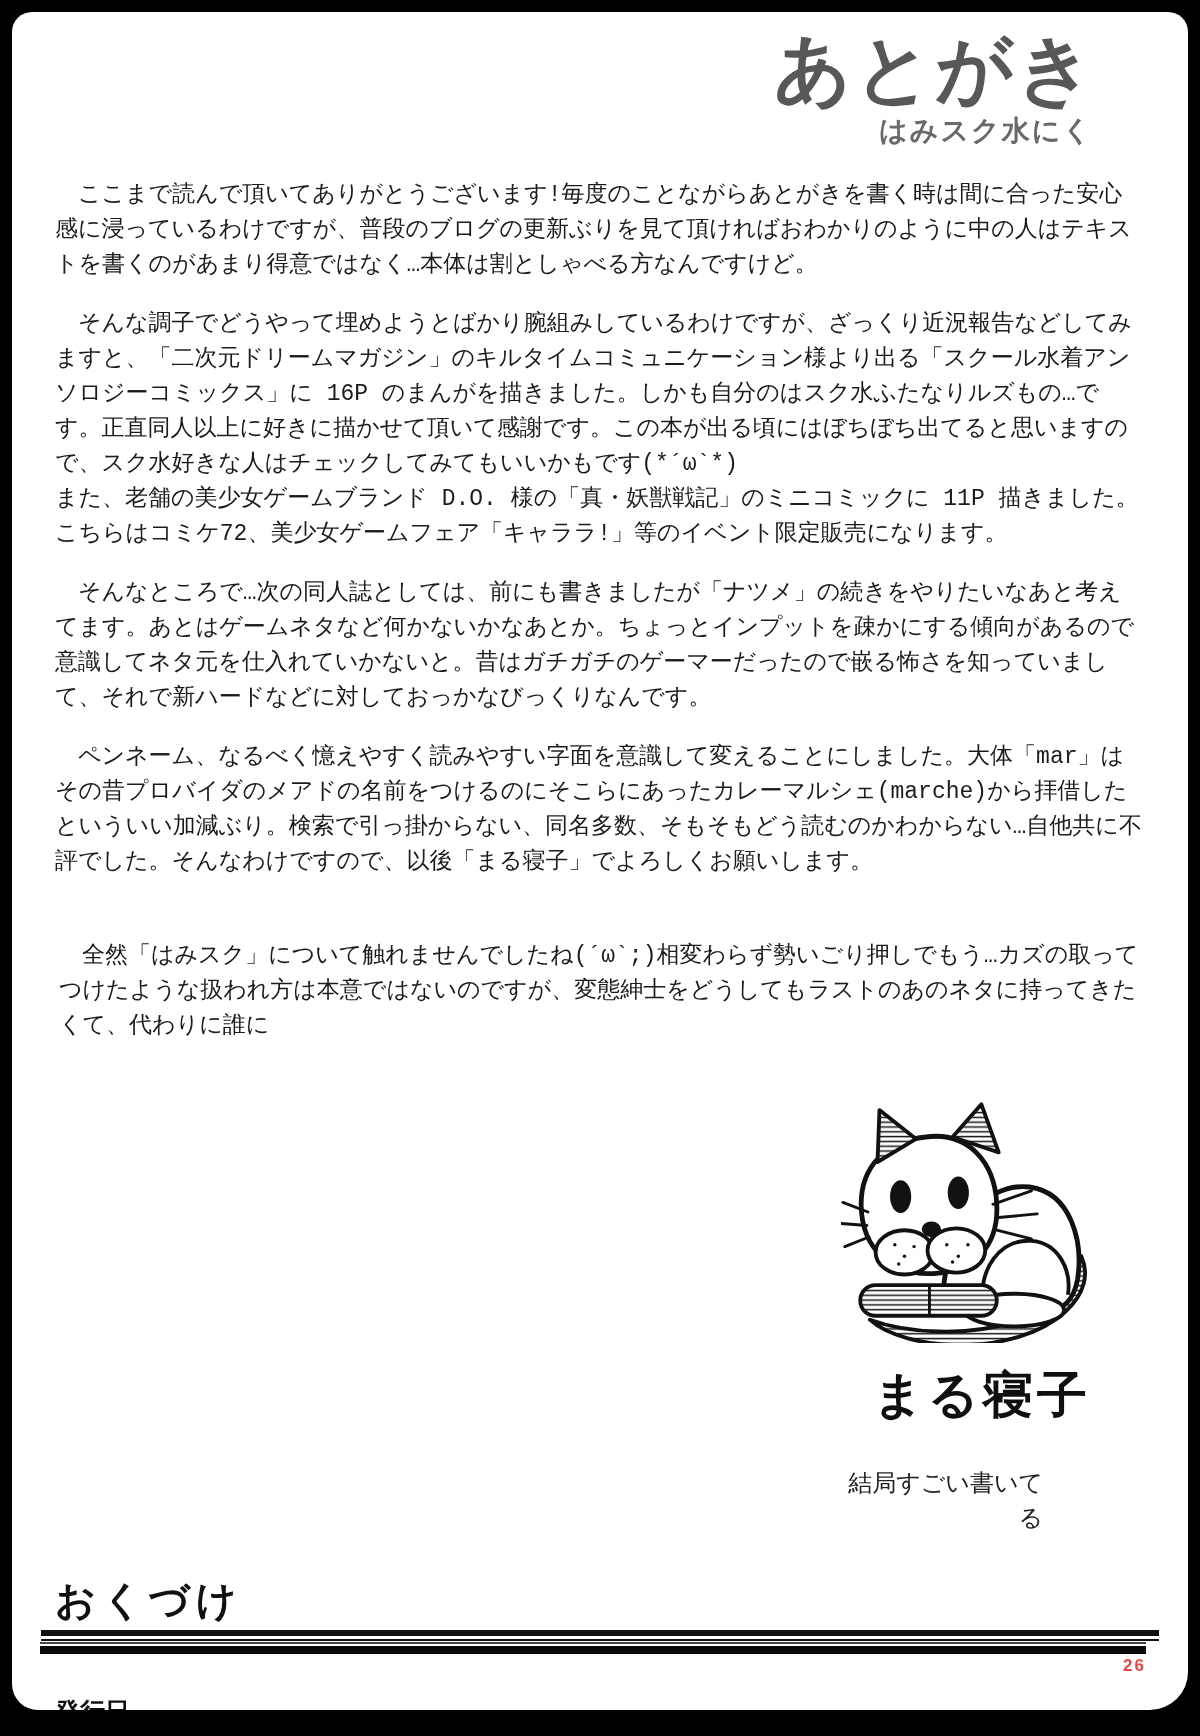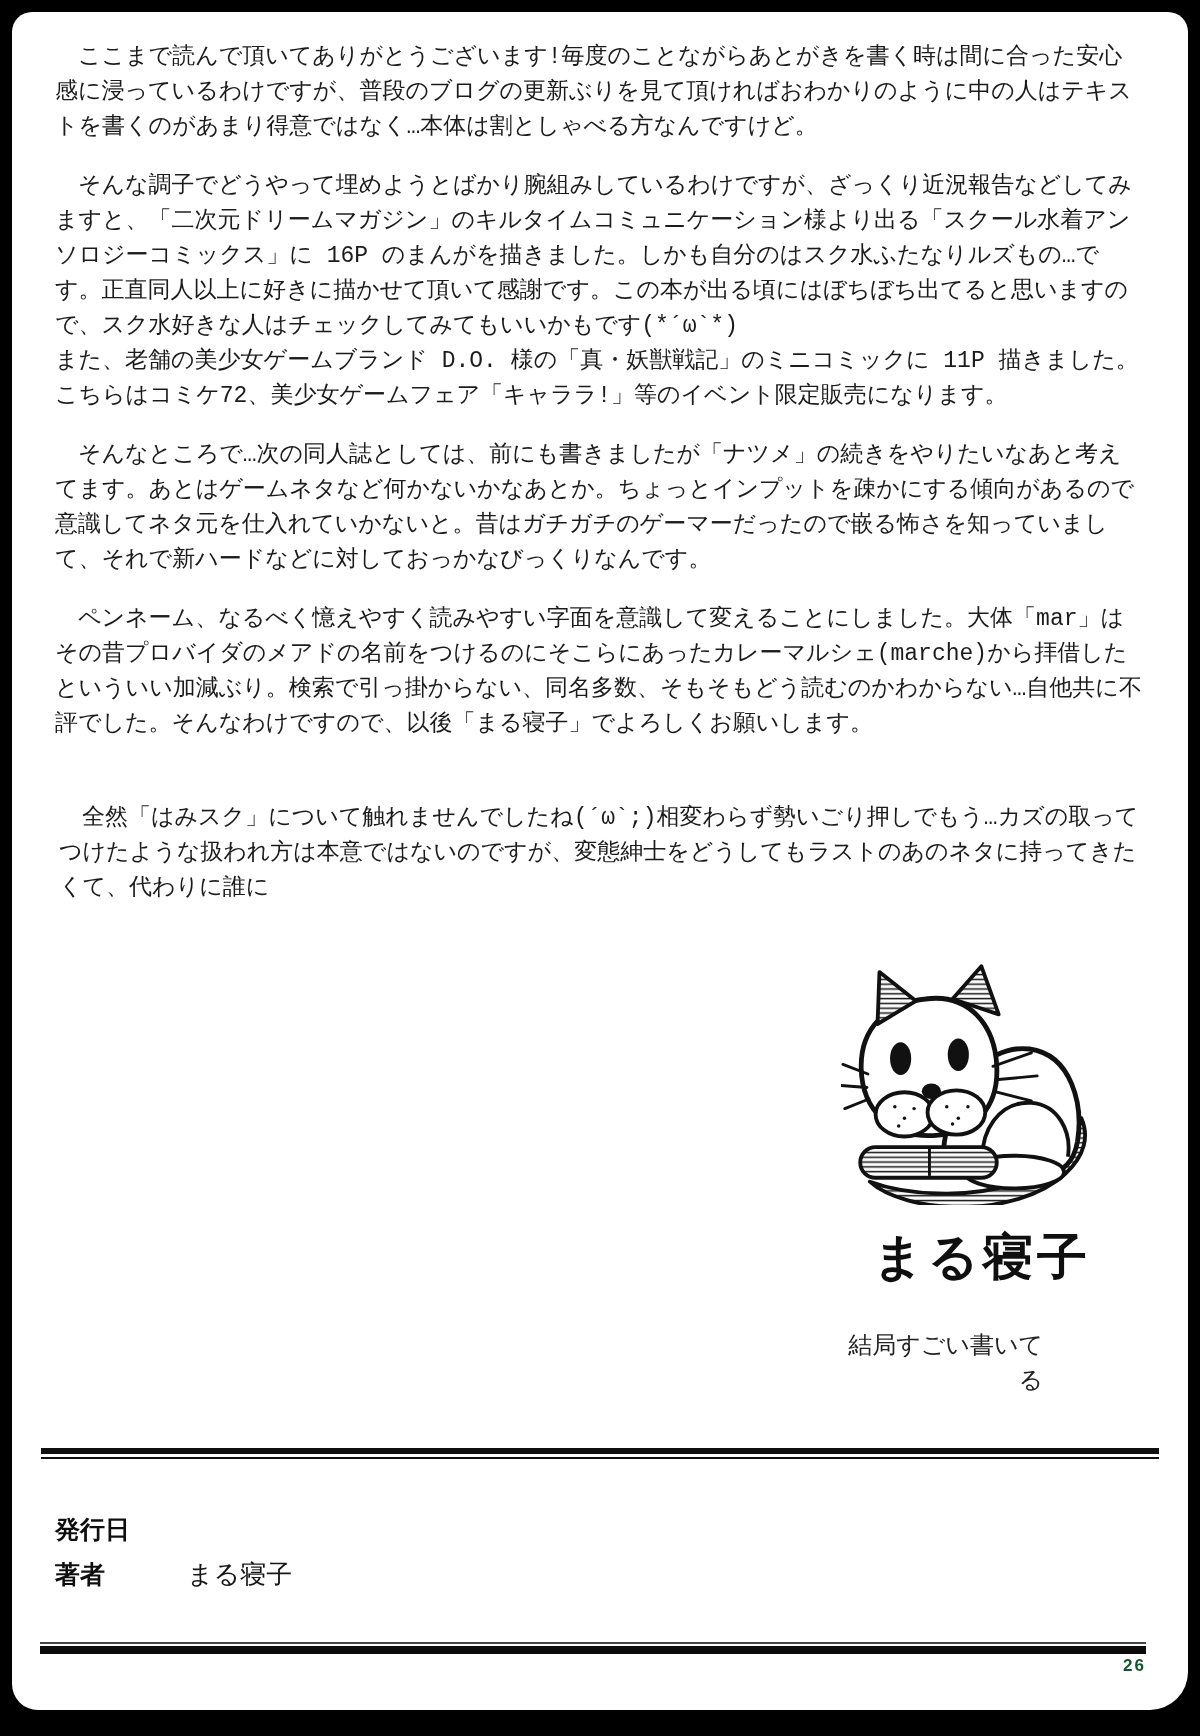--- a/index.html
+++ b/index.html
@@ -53,29 +53,33 @@
   .c-row { display:flex; align-items:baseline; margin-bottom:17px; line-height:28px;margin-top:8px; }
   .c-label { width:132px; flex:0 0 132px; font-weight:bold; font-size:25px; color:#0e0e0e; }
   .c-value { font-size:26px; color:#161616; }
 
   
   .footer { position:absolute; left:28px; right:42px; bottom:34px; }
   .f-thin  { height:2px; background:#444; }
   .f-thick { height:8px; background:#0a0a0a; margin-top:2px; }
   .f-num {
     text-align:right; font-weight:900; font-size:17px;
-    letter-spacing:2px; margin-top:2px; color:#14532d;
+    letter-spacing:2px; margin-top:2px; color:#ef4444;
   }
 </style>
 </head>
 <body>
 
 <div class="page">
   <div class="content">
 
+    <div class="header">
+      <div class="title">あとがき</div>
+      <div class="subtitle">はみスク水にく</div>
+    </div>
 
     <div class="bodytext">
 
       <div>
 
           <p class="para">　ここまで読んで頂いてありがとうございます!毎度のことながらあとがきを書く時は間に合った安心感に浸っているわけですが、普段のブログの更新ぶりを見て頂ければおわかりのように中の人はテキストを書くのがあまり得意ではなく…本体は割としゃべる方なんですけど。</p>
 
           <p class="para">　そんな調子でどうやって埋めようとばかり腕組みしているわけですが、ざっくり近況報告などしてみますと、「二次元ドリームマガジン」のキルタイムコミュニケーション様より出る「スクール水着アンソロジーコミックス」に 16P のまんがを描きました。しかも自分のはスク水ふたなりルズもの…です。正直同人以上に好きに描かせて頂いて感謝です。この本が出る頃にはぼちぼち出てると思いますので、スク水好きな人はチェックしてみてもいいかもです(*´ω`*)
 また、老舗の美少女ゲームブランド D.O. 様の「真・妖獣戦記」のミニコミックに 11P 描きました。こちらはコミケ72、美少女ゲームフェア「キャララ!」等のイベント限定販売になります。</p>
 
@@ -129,20 +133,21 @@
             <path d="M28 136 L2 126 M27 150 L0 148 M29 162 L4 172" stroke="#111" stroke-width="3" fill="none" stroke-linecap="round"></path>
             <path d="M158 128 L198 114 M161 142 L204 138 M159 154 L198 164" stroke="#111" stroke-width="3" fill="none" stroke-linecap="round"></path>
           </svg>
           <span class="sig-name" style="display:block">まる寝子</span>
           <span class="sig-note" style="display:block">結局すごい書いてる</span>
         </span>
       </p>
     </div>
 
     <div class="colophon">
+      <div class="col-heading">おくづけ</div>
       <div class="rule-thick"></div>
       <div class="rule-thin"></div>
 
       <div class="col-table">
 
           <div class="c-row">
             <span class="c-label">発行日</span>
           </div>
 
           <div class="c-row">

